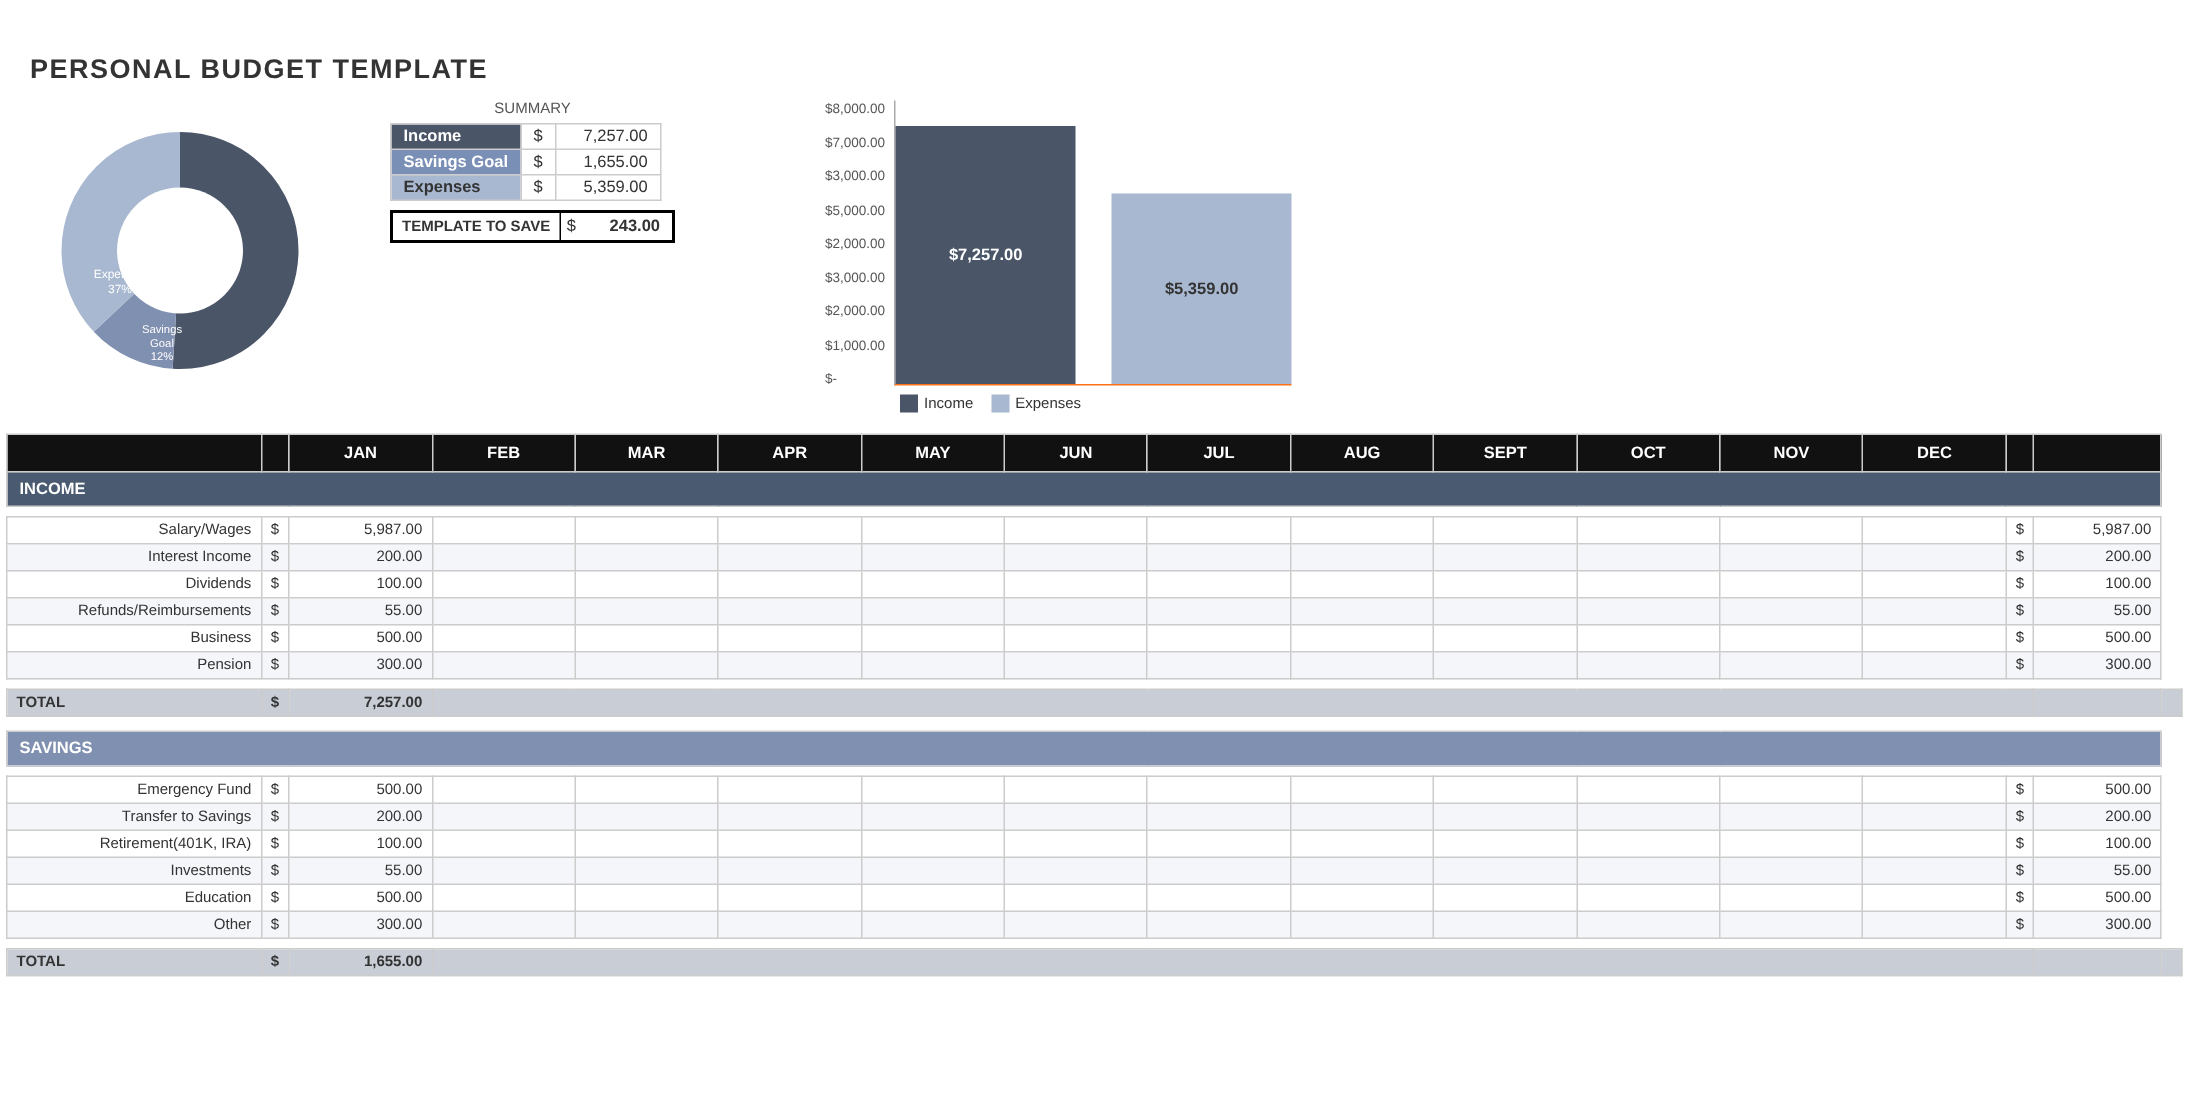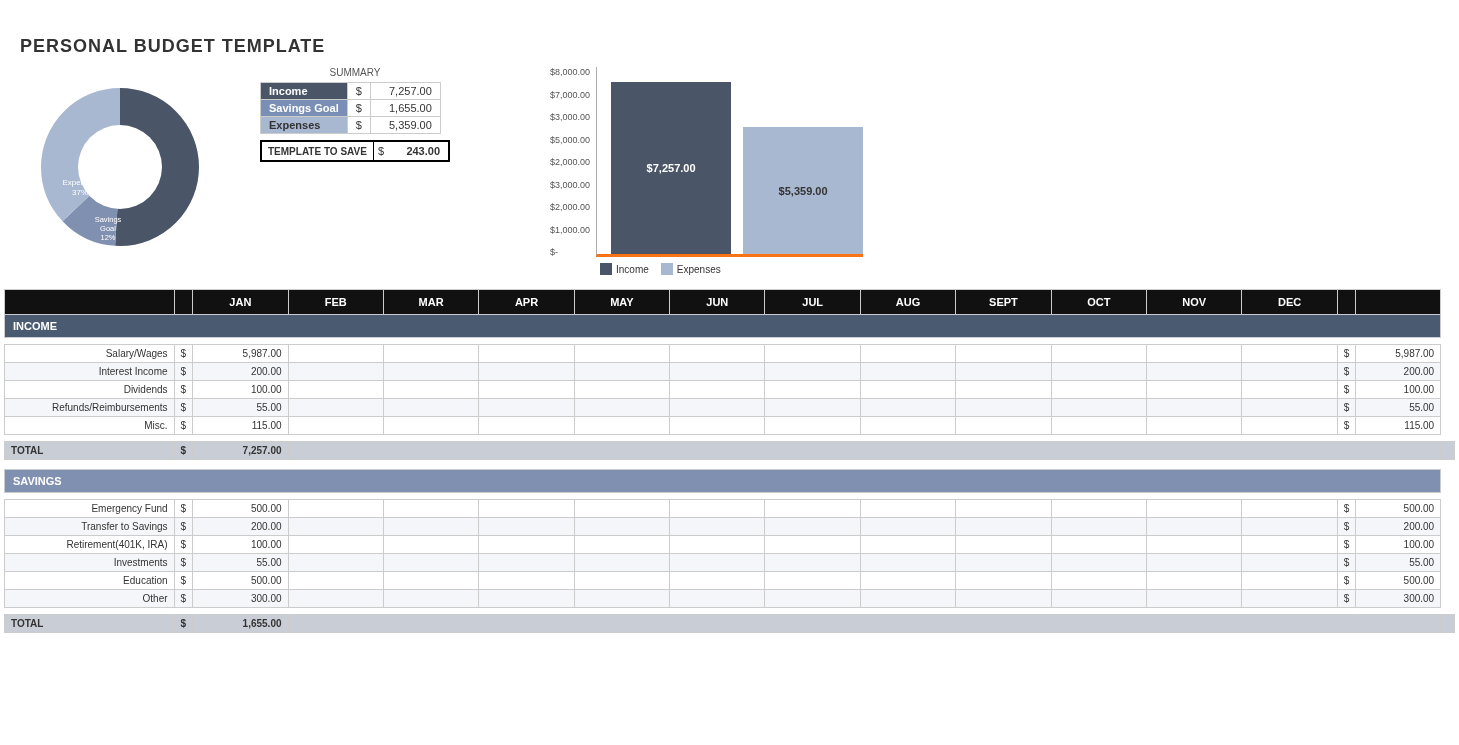--- a/index.html
+++ b/index.html
@@ -116,21 +116,21 @@
         <span>$-</span>
         <span>$1,000.00</span>
         <span>$2,000.00</span>
         <span>$3,000.00</span>
         <span>$2,000.00</span>
         <span>$5,000.00</span>
         <span>$3,000.00</span>
         <span>$7,000.00</span>
         <span>$8,000.00</span>
       </div>
-      <div style="display:flex; align-items:flex-end; height:190px; gap:12px; border-left:1px solid #aaa; border-bottom:3px solid #f97316; padding-left:14px;">
+      <div style="display:flex; align-items:flex-end; height:190px; gap:24px; border-left:1px solid #aaa; border-bottom:1px solid #f97316; padding-left:0;">
         <div class="bar-income" style="height:172px; background:#4a5568; width:120px; display:flex; align-items:center; justify-content:center; color:#fff; font-size:11px; font-weight:bold;">
           <span>$7,257.00</span>
         </div>
         <div class="bar-expenses" style="height:127px; background:#a8b8d0; width:120px; display:flex; align-items:center; justify-content:center; color:#333; font-size:11px; font-weight:bold;">
           <span>$5,359.00</span>
         </div>
       </div>
     </div>
     <div class="legend" style="margin-top:6px; margin-left:50px;">
       <div class="legend-item">
@@ -243,36 +243,54 @@
           <td class="month-col"></td>
           <td class="month-col"></td>
           <td class="month-col"></td>
           <td class="month-col"></td>
           <td class="month-col"></td>
           <td class="month-col"></td>
           <td class="dollar-sign">$</td>
           <td class="money-col">55.00</td>
         </tr>
         <tr class="data-row">
-          <td class="label-col">Misc.</td>
-          <td class="dollar-sign">$</td>
-          <td class="money-col">115.00</td>
-          <td class="month-col"></td>
-          <td class="month-col"></td>
-          <td class="month-col"></td>
-          <td class="month-col"></td>
-          <td class="month-col"></td>
-          <td class="month-col"></td>
-          <td class="month-col"></td>
-          <td class="month-col"></td>
-          <td class="month-col"></td>
-          <td class="month-col"></td>
-          <td class="month-col"></td>
-          <td class="dollar-sign">$</td>
-          <td class="money-col">115.00</td>
+          <td class="label-col">Business</td>
+          <td class="dollar-sign">$</td>
+          <td class="money-col">500.00</td>
+          <td class="month-col"></td>
+          <td class="month-col"></td>
+          <td class="month-col"></td>
+          <td class="month-col"></td>
+          <td class="month-col"></td>
+          <td class="month-col"></td>
+          <td class="month-col"></td>
+          <td class="month-col"></td>
+          <td class="month-col"></td>
+          <td class="month-col"></td>
+          <td class="month-col"></td>
+          <td class="dollar-sign">$</td>
+          <td class="money-col">500.00</td>
+        </tr>
+        <tr class="data-row">
+          <td class="label-col">Pension</td>
+          <td class="dollar-sign">$</td>
+          <td class="money-col">300.00</td>
+          <td class="month-col"></td>
+          <td class="month-col"></td>
+          <td class="month-col"></td>
+          <td class="month-col"></td>
+          <td class="month-col"></td>
+          <td class="month-col"></td>
+          <td class="month-col"></td>
+          <td class="month-col"></td>
+          <td class="month-col"></td>
+          <td class="month-col"></td>
+          <td class="month-col"></td>
+          <td class="dollar-sign">$</td>
+          <td class="money-col">300.00</td>
         </tr>
       </tbody>
   <tbody id="income-total-body">
     <tr>
           <td colspan="16" style="height:4px; border:none;"></td>
         </tr>
     <tr class="total-row">
       <td class="total-label">TOTAL</td>
       <td>$</td>
       <td class="money-col">7,257.00</td>

